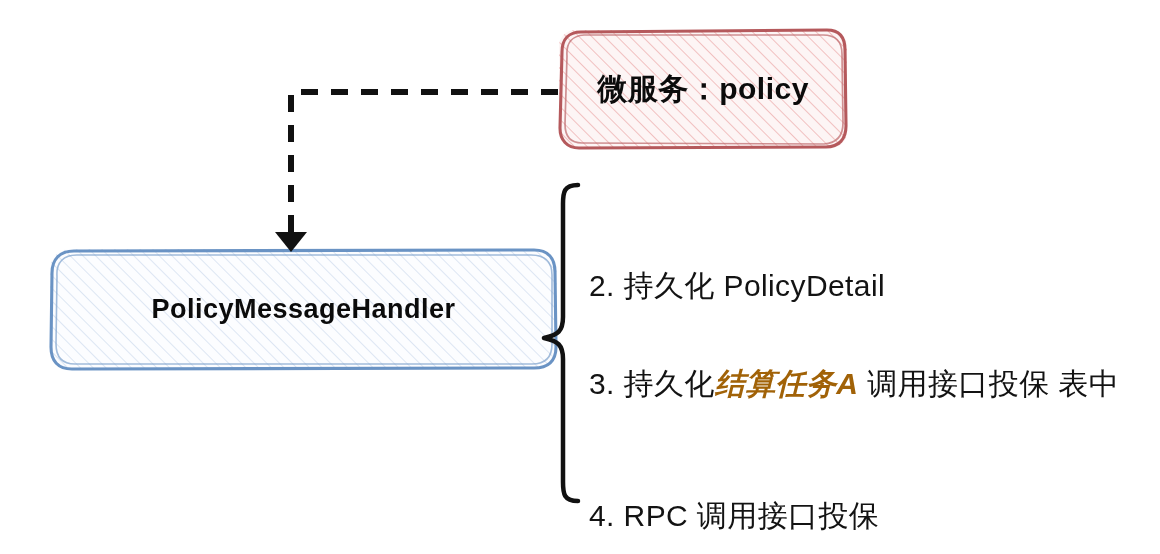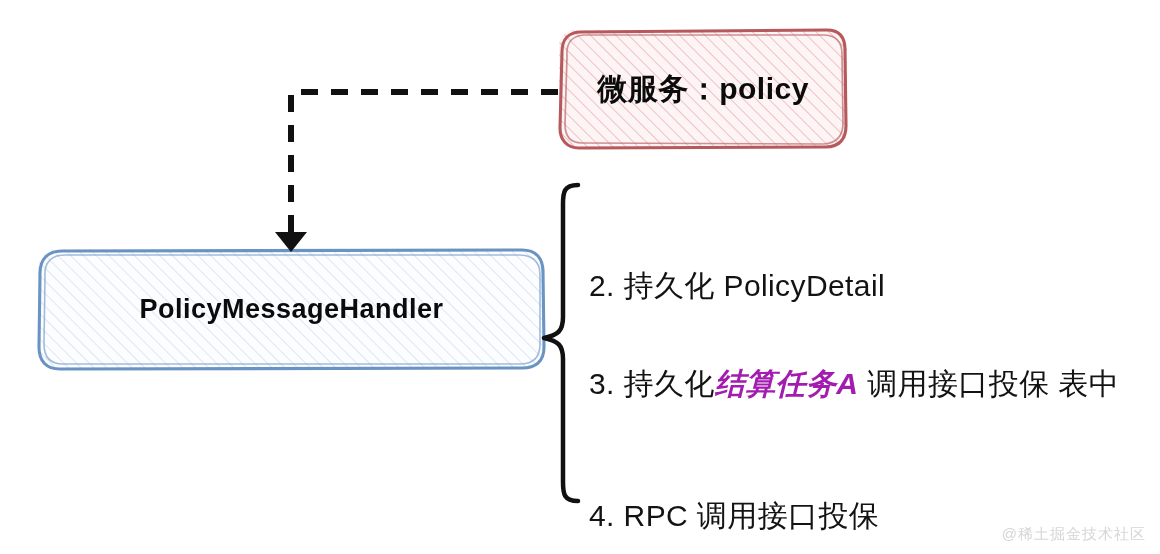--- a/index.html
+++ b/index.html
@@ -49,21 +49,21 @@
     top: 26px;
     width: 296px;
     height: 126px;
   }
   #service-box .box-label {
     font-size: 30px;
   }
 
   
   #handler-box {
-    left: 34px;
+    left: 46px;
     top: 245px;
     width: 515px;
     height: 128px;
   }
   #handler-box .box-label {
     font-size: 27px;
   }
 
   
   #connector {
@@ -98,21 +98,21 @@
   .step-item {
     position: absolute;
     left: 0;
     white-space: nowrap;
     font-size: 30px;
     color: #131313;
     letter-spacing: 0.4px;
   }
   .step-item .num { font-weight: 400; }
   .step-item .accent {
-    color: #a21caf;
+    color: #a16207;
     font-style: italic;
     font-weight: 600;
   }
   #step-1 { top: 8px; }
   #step-2 { top: 82px; }
   #step-3 { top: 180px; }
   #step-4 { top: 266px; margin-top: 46px; }
 
   
   #watermark {
@@ -196,15 +196,14 @@
       <span class="num">2.</span><span> 持久化 PolicyDetail</span>
     </div>
     <div class="step-item" id="step-3">
       <span class="num">3.</span><span> 持久化</span><span class="accent">结算任务A</span><span> 调用接口投保 表中</span>
     </div>
     <div class="step-item" id="step-4">
       <span class="num">4.</span><span> RPC 调用接口投保</span>
     </div>
   </div>
 
-  <div id="watermark">@稀土掘金技术社区</div>
 
 </div>
 
 </body></html>

